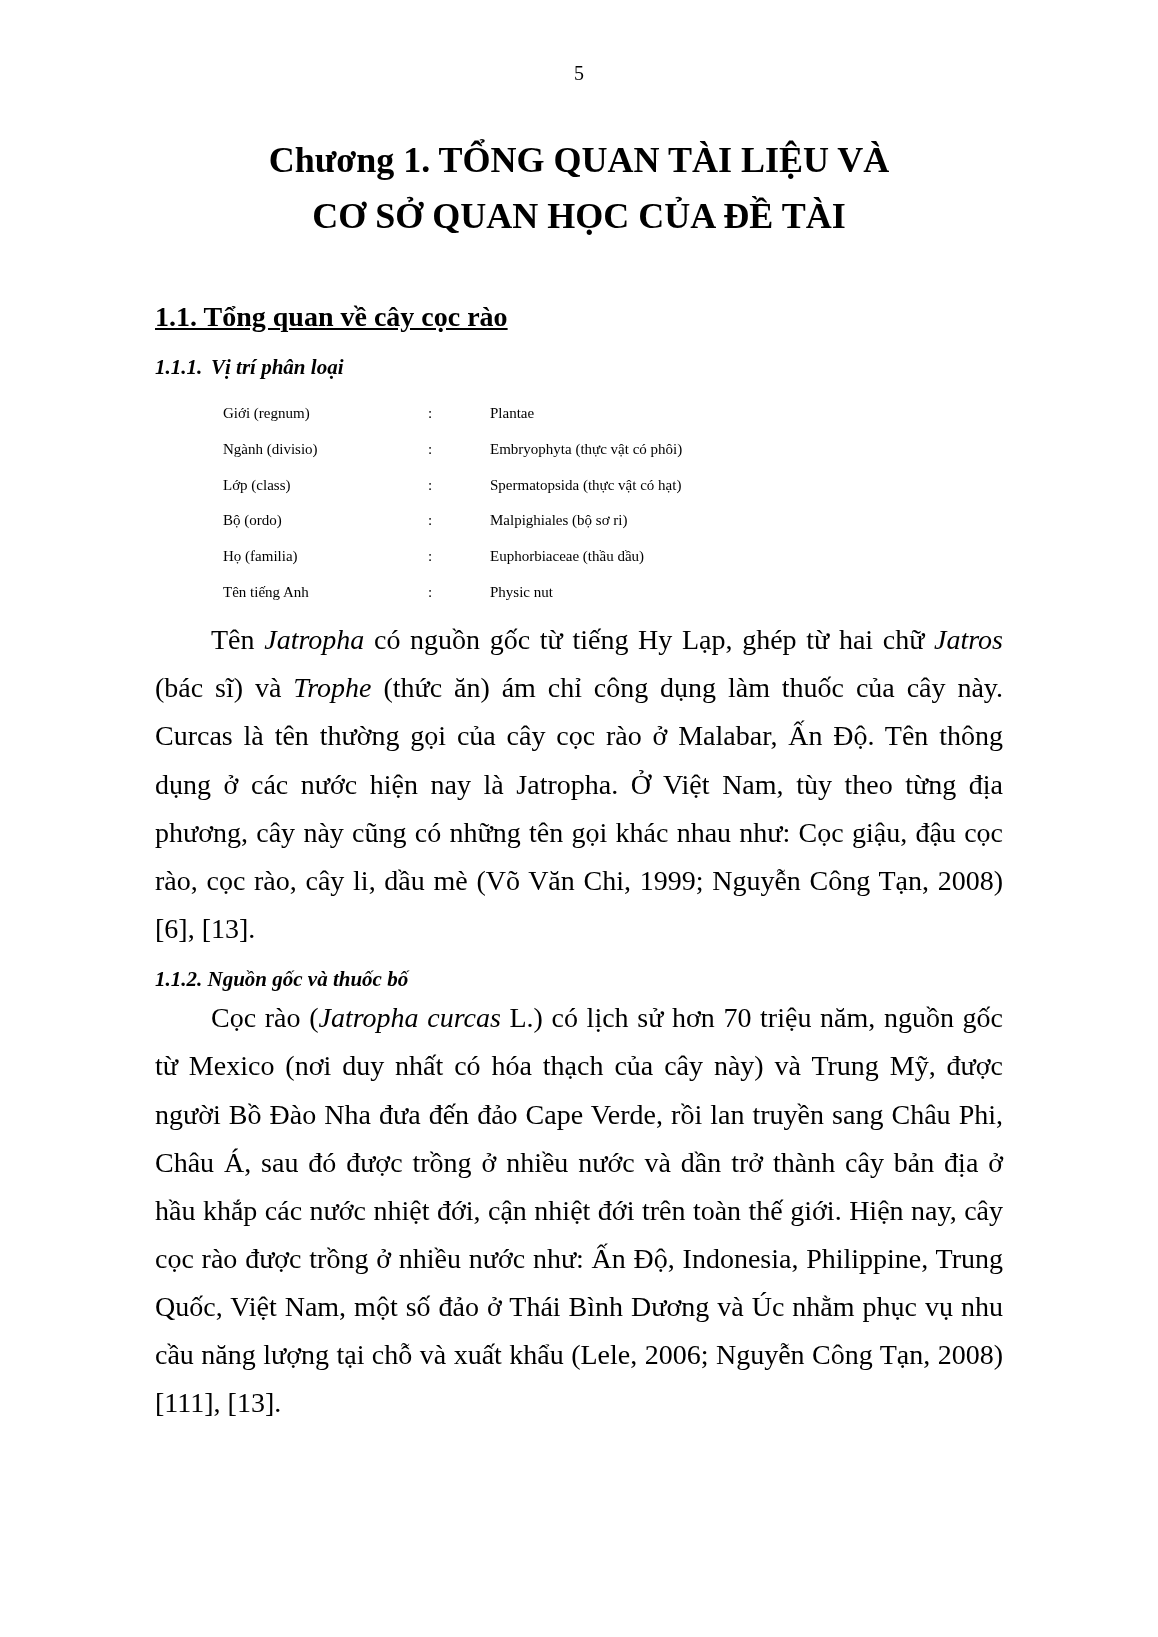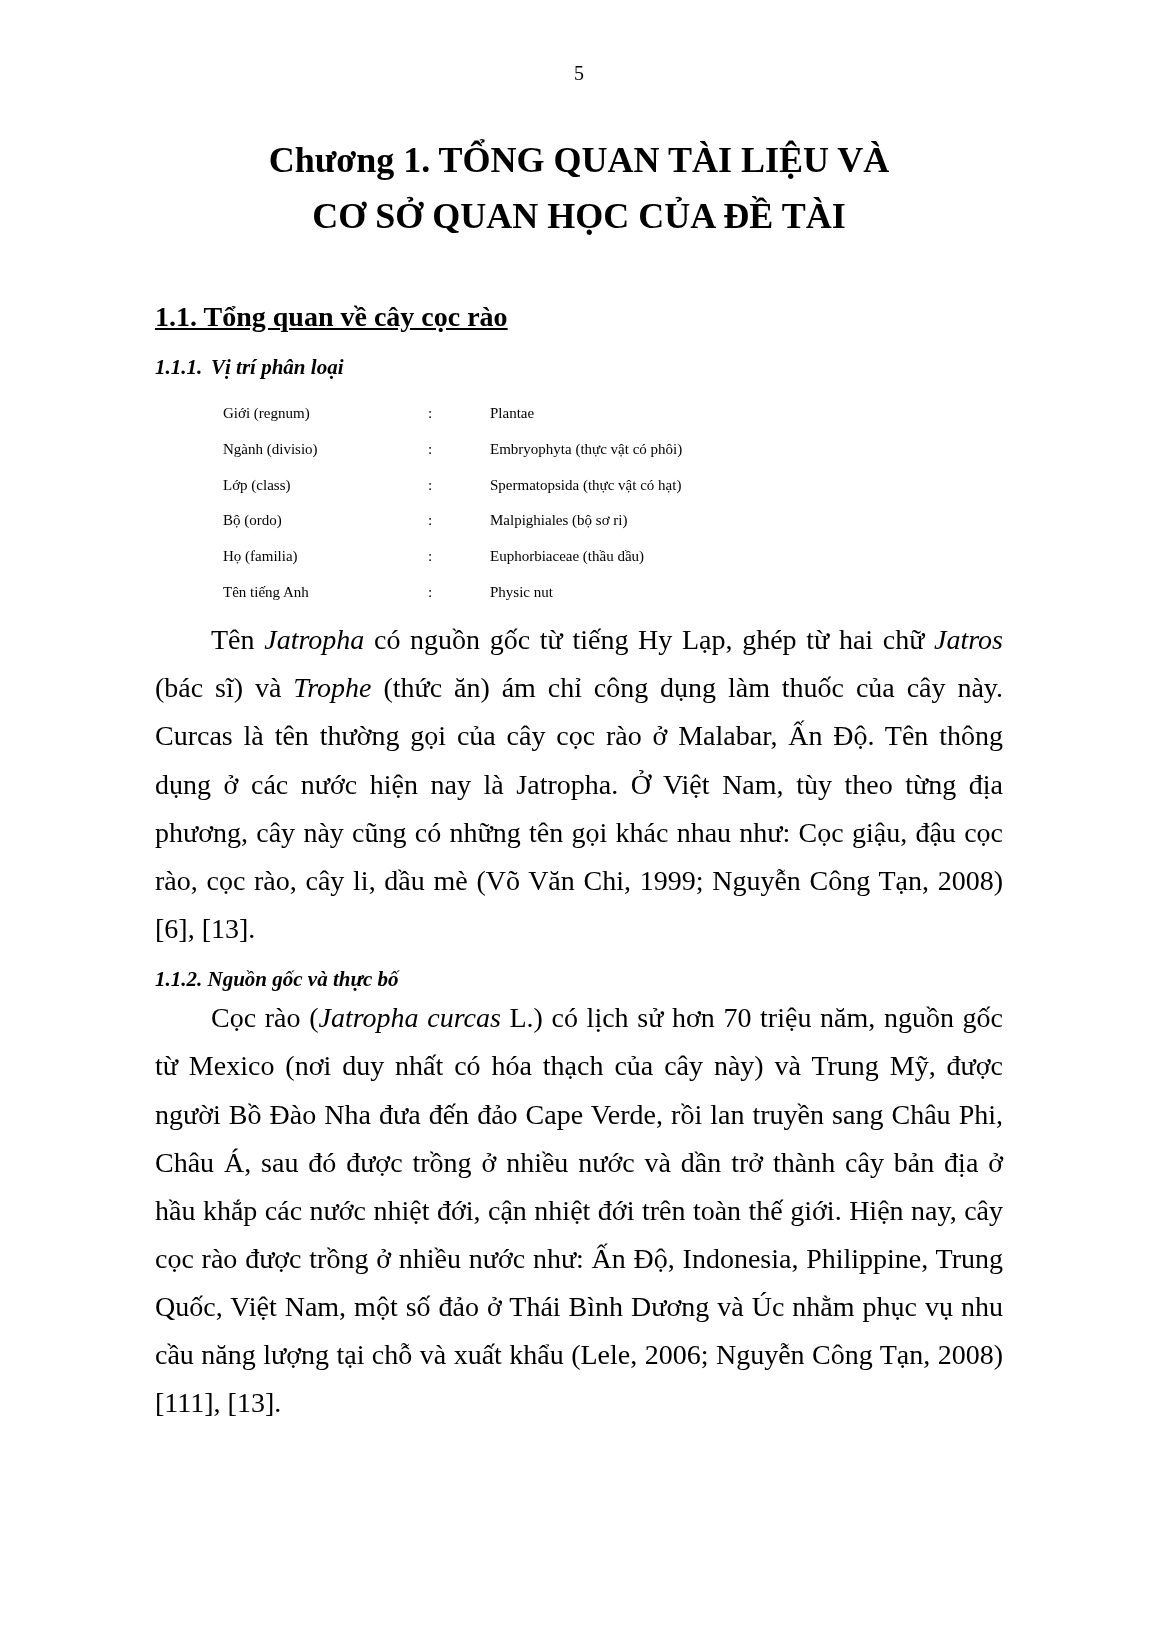--- a/index.html
+++ b/index.html
@@ -144,20 +144,20 @@
             <td class="colon">:</td>
             <td class="value">Physic nut</td>
           </tr>
         </tbody>
     </table>
 
     <p class="para">
       <span>Tên </span><i>Jatropha</i><span> có nguồn gốc từ tiếng Hy Lạp, ghép từ hai chữ </span><i>Jatros</i><span> (bác sĩ) và </span><i>Trophe</i><span> (thức ăn) ám chỉ công dụng làm thuốc của cây này. Curcas là tên thường gọi của cây cọc rào ở Malabar, Ấn Độ. Tên thông dụng ở các nước hiện nay là Jatropha. Ở Việt Nam, tùy theo từng địa phương, cây này cũng có những tên gọi khác nhau như: Cọc giậu, đậu cọc rào, cọc rào, cây li, dầu mè (Võ Văn Chi, 1999; Nguyễn Công Tạn, 2008) [6], [13].</span>
     </p>
 
-    <div class="h3" style="margin-top:14px;">1.1.2. Nguồn gốc và thực bố</div>
+    <div class="h3" style="margin-top:14px;">1.1.2. Nguồn gốc và thuốc bố</div>
 
     <p class="para tight">
       <span>Cọc rào (</span><i>Jatropha curcas</i><span> L.) có lịch sử hơn 70 triệu năm, nguồn gốc từ Mexico (nơi duy nhất có hóa thạch của cây này) và Trung Mỹ, được người Bồ Đào Nha đưa đến đảo Cape Verde, rồi lan truyền sang Châu Phi, Châu Á, sau đó được trồng ở nhiều nước và dần trở thành cây bản địa ở hầu khắp các nước nhiệt đới, cận nhiệt đới trên toàn thế giới. Hiện nay, cây cọc rào được trồng ở nhiều nước như: Ấn Độ, Indonesia, Philippine, Trung Quốc, Việt Nam, một số đảo ở Thái Bình Dương và Úc nhằm phục vụ nhu cầu năng lượng tại chỗ và xuất khẩu (Lele, 2006; Nguyễn Công Tạn, 2008) [111], [13].</span>
     </p>
 
   </div>
 </div>
 
 </body></html>

